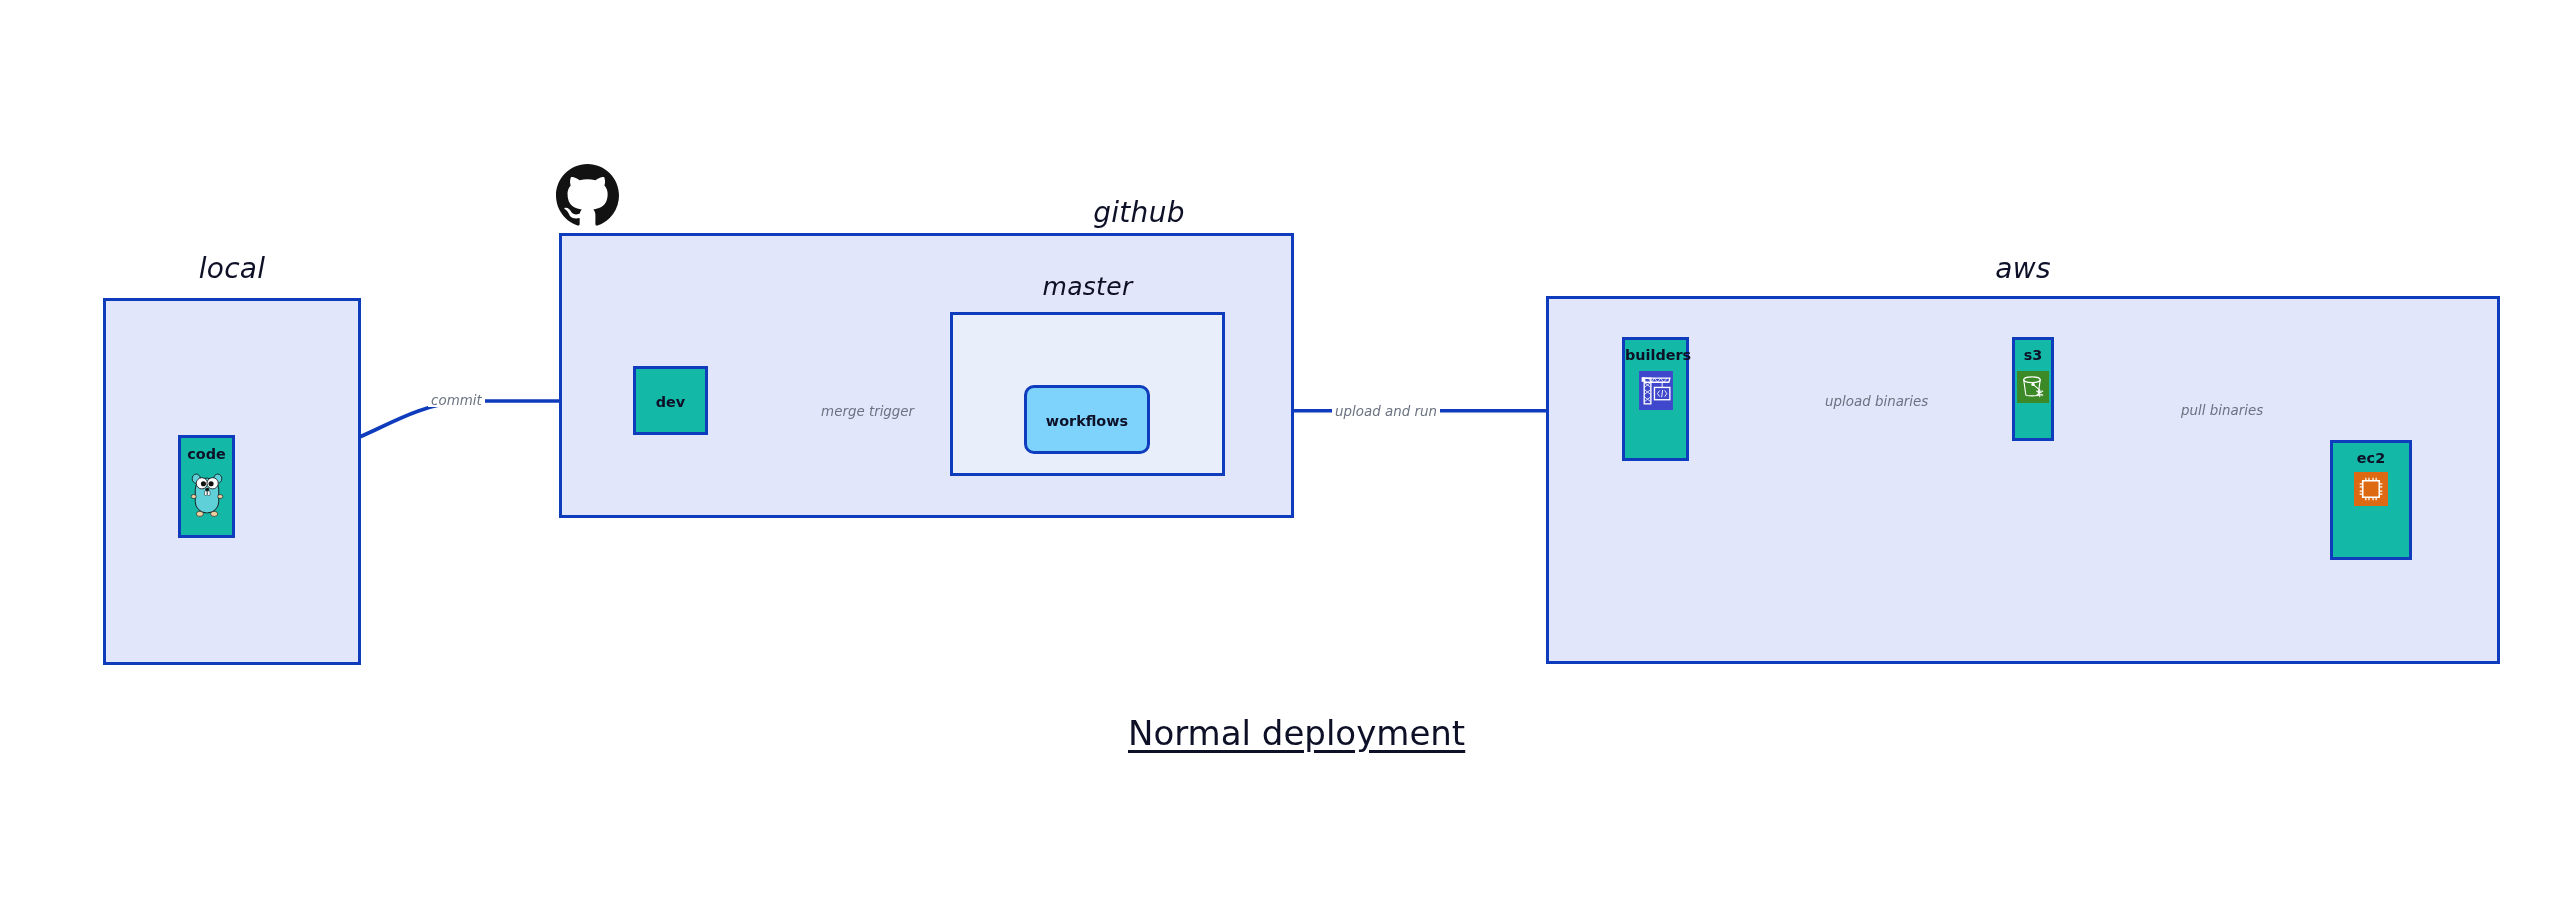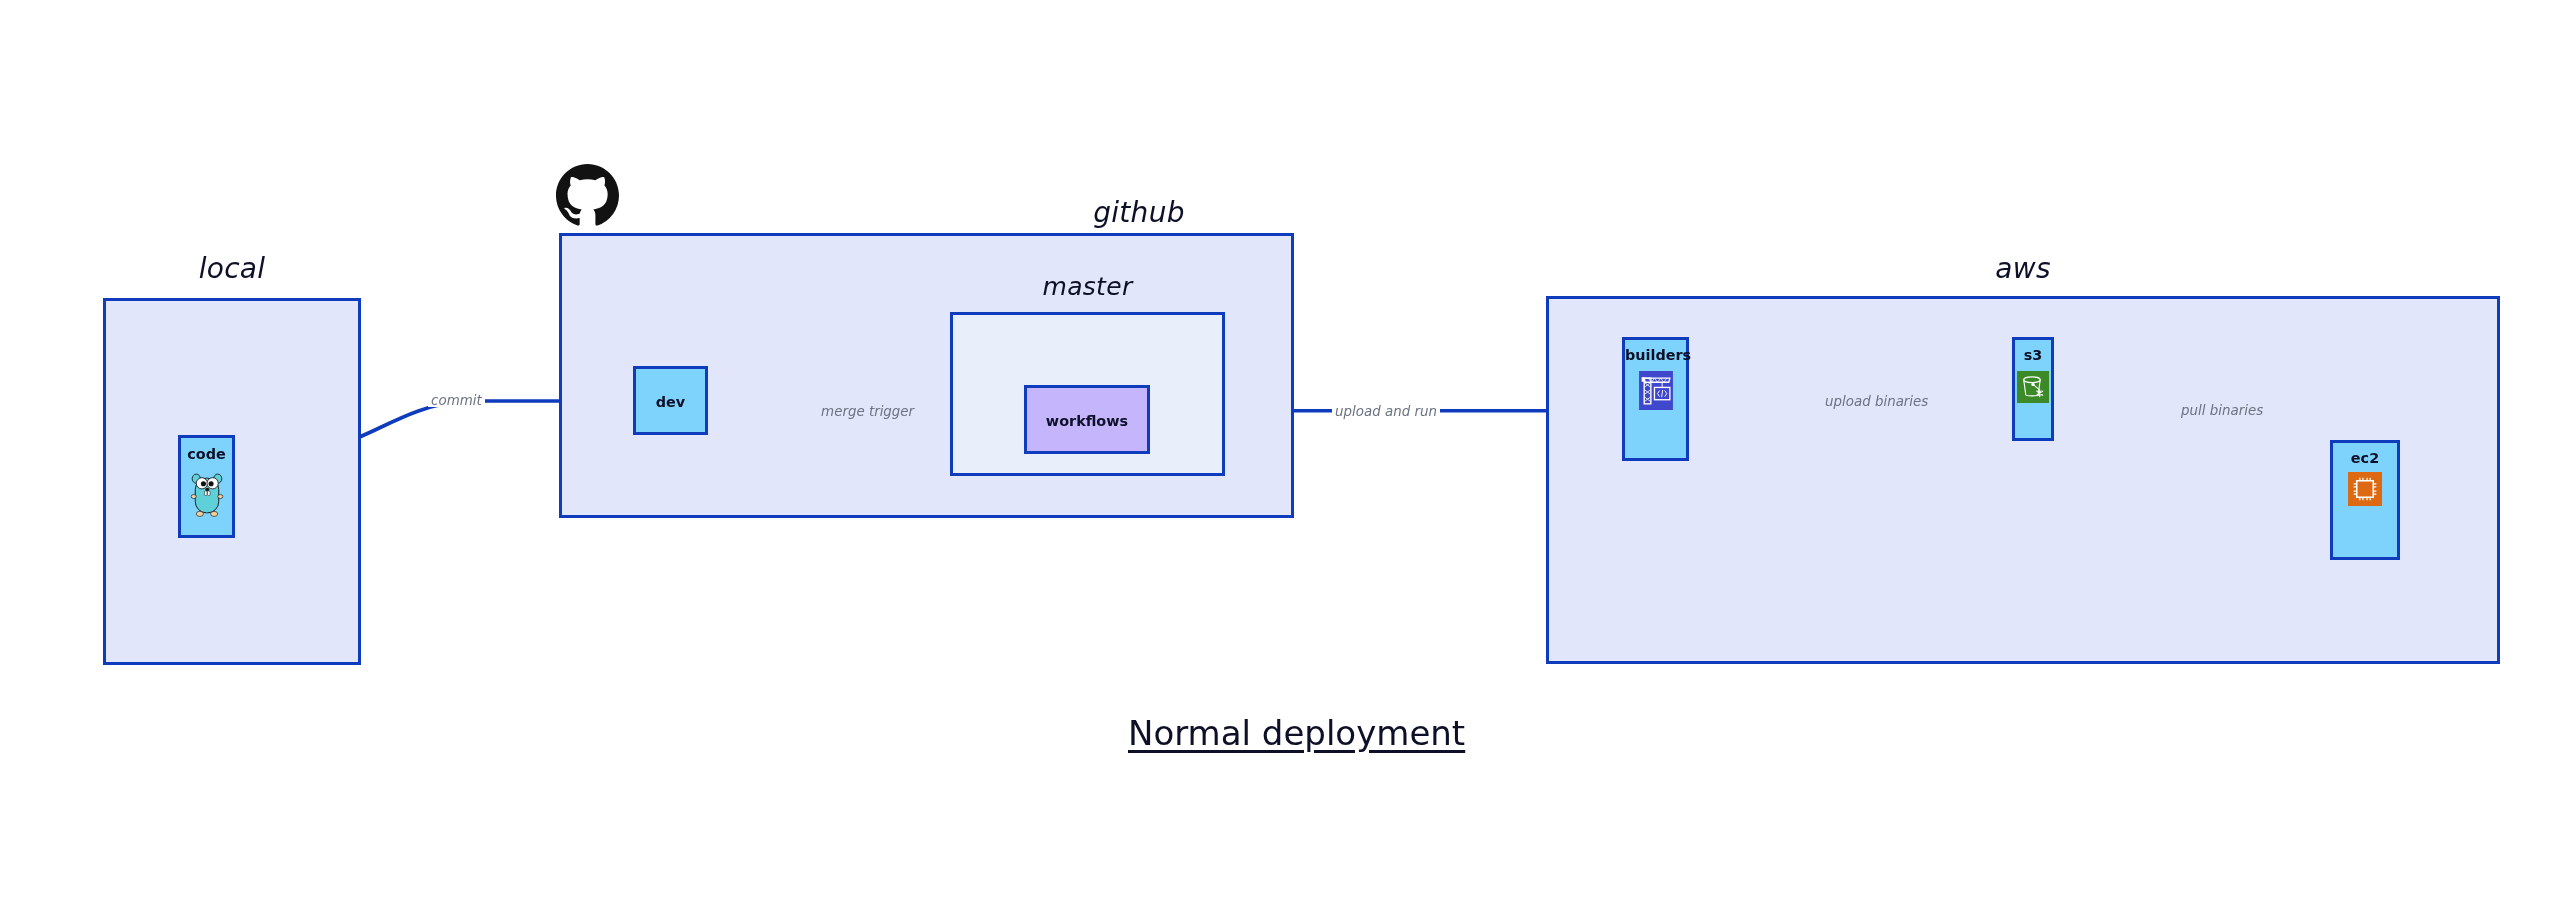--- a/index.html
+++ b/index.html
@@ -41,26 +41,27 @@
   
   .sub-box {
     position: absolute;
     background: #e9eefb;
     border: 3.1px solid #0f3bbd;
     box-sizing: border-box;
   }
   
   .node-box {
     position: absolute;
-    background: #7dd3fc;
+    background: #14b8a6;
     border: 3.1px solid #0f3bbd;
     box-sizing: border-box;
   }
   .node-box.plain {
-    background: #c4b5fd;
+    background: #7dd3fc;
+    border-radius: 10px;
   }
   .node-title {
     position: absolute;
     left: 0; right: 0;
     text-align: center;
     font-family: "DejaVu Sans", sans-serif;
     font-weight: bold;
     font-size: 14.4px;
     color: #0d1026;
     white-space: nowrap;
@@ -224,21 +225,21 @@
           <path d="M31 26 L42 35"></path>
           <circle cx="31" cy="26" r="2.2" fill="#ffffff"></circle>
 
           <path d="M44 36 L44 50 M38 39 L50 47 M50 39 L38 47" stroke-width="2"></path>
           <path d="M41 38 L44 41 L47 38 M41 48 L44 45 L47 48" stroke-width="1.5"></path>
         </g>
       </svg>
     </div>
   </div>
 
-  <div class="node-box" style="left:2330px; top:440px; width:70px; height:120px;">
+  <div class="node-box" style="left:2330px; top:440px; width:82px; height:120px;">
     <div class="node-title" style="top:7.2px;">ec2</div>
     <div class="node-icon" style="top:29px; width:34px; height:34px;">
       <svg viewBox="0 0 66 66" width="34" height="34">
         <rect x="0" y="0" width="66" height="66" fill="#dd6a12"></rect>
         <g stroke="#ffffff" stroke-width="3" fill="none">
           <rect x="17" y="17" width="32" height="32"></rect>
         </g>
         <g stroke="#ffffff" stroke-width="2.4" stroke-linecap="butt">
           <path d="M23 11 L23 17 M29 11 L29 17 M37 11 L37 17 M43 11 L43 17"></path>
           <path d="M23 49 L23 55 M29 49 L29 55 M37 49 L37 55 M43 49 L43 55"></path>

